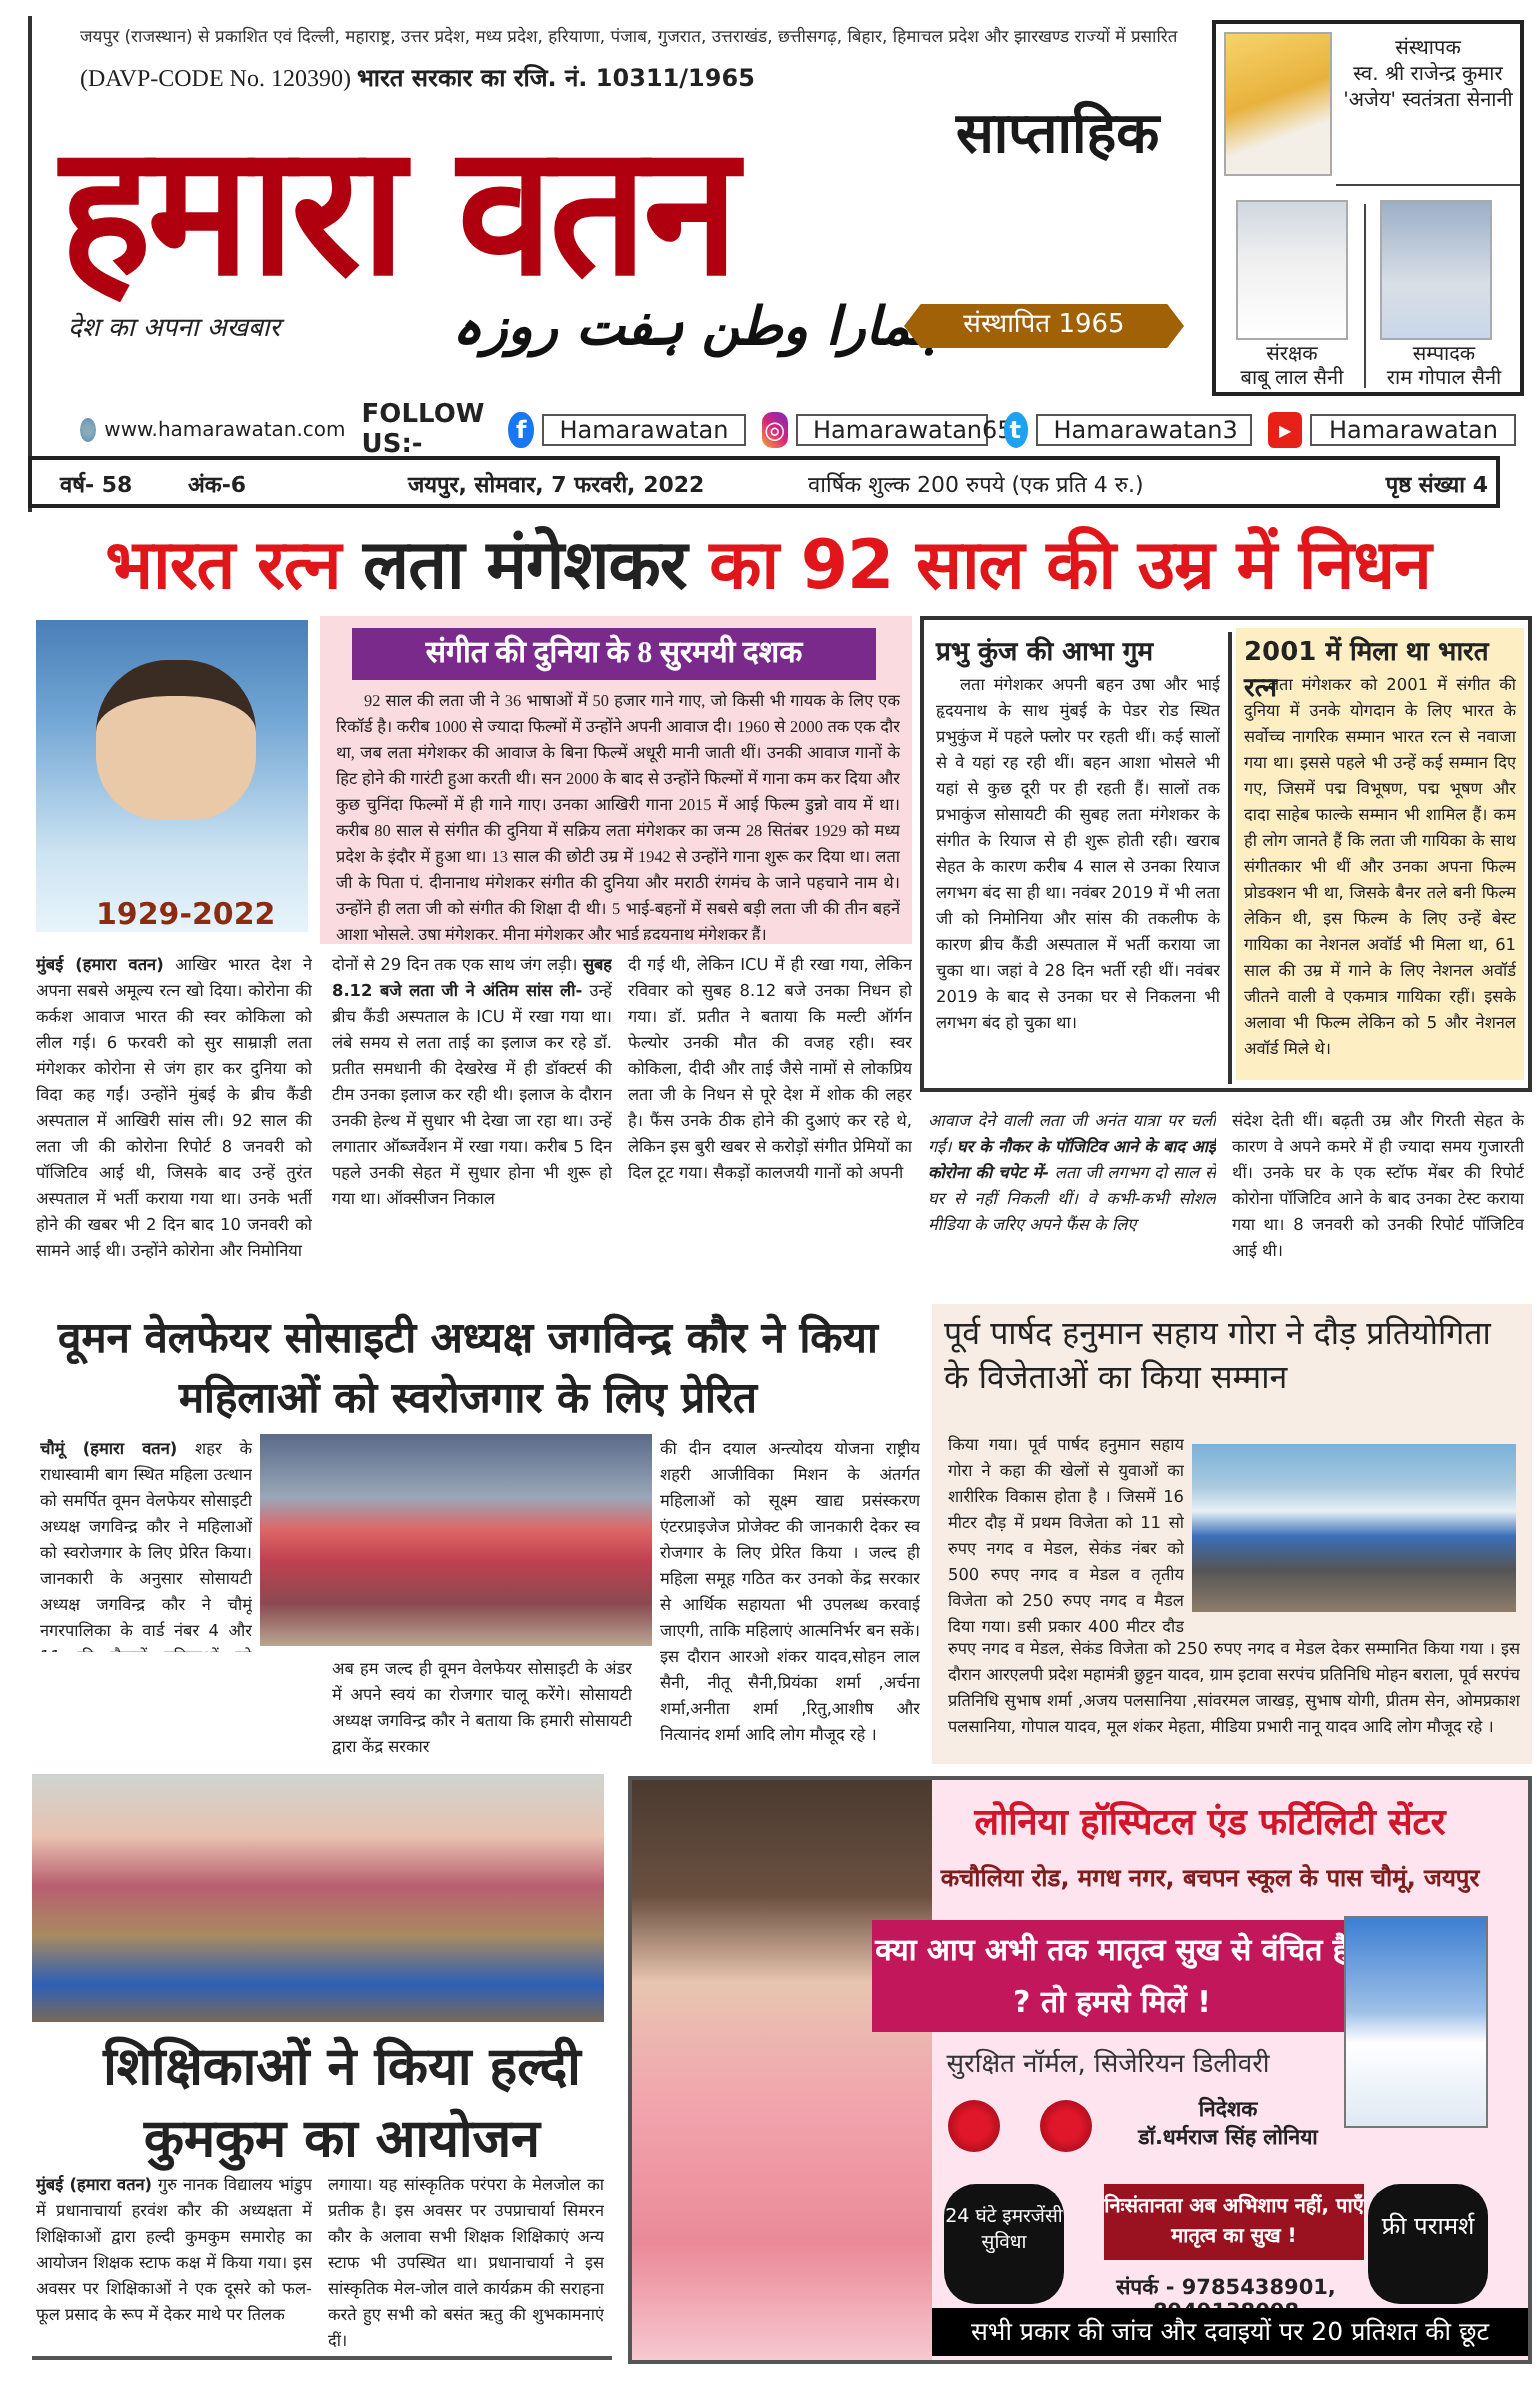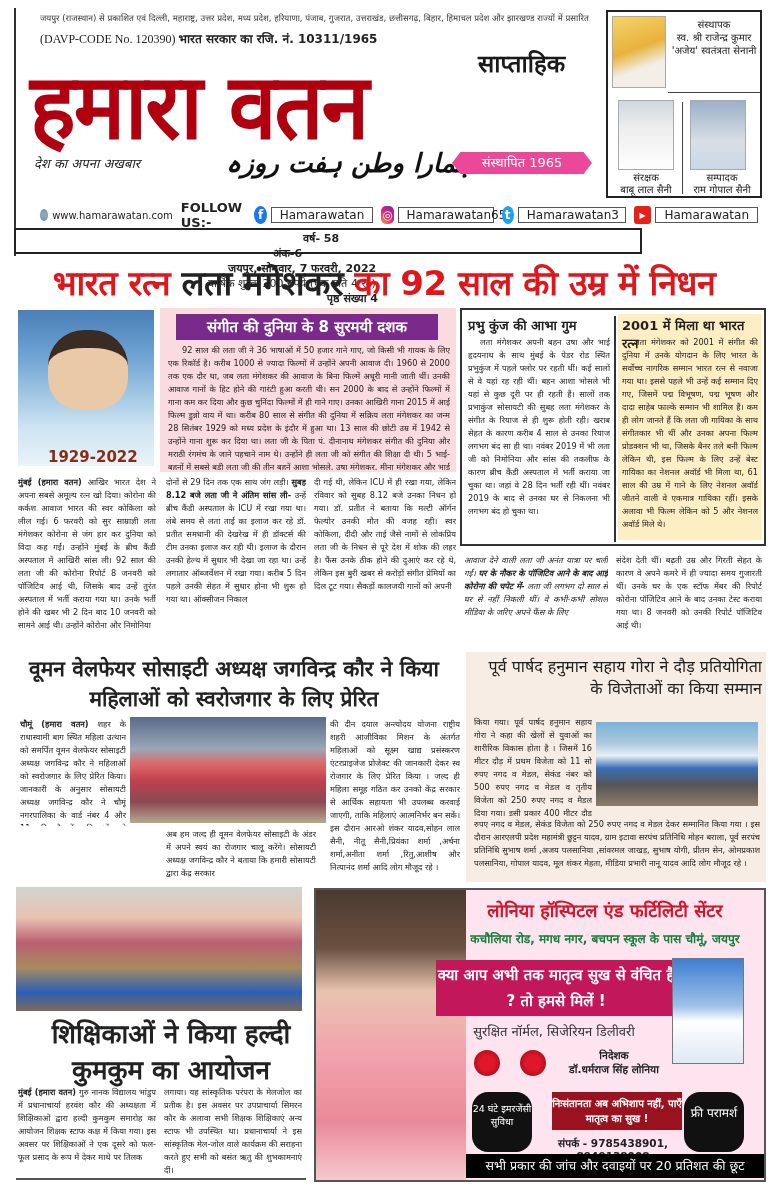--- a/index.html
+++ b/index.html
@@ -2,64 +2,64 @@
 <html><head>
 <meta charset="utf-8">
 <style>
 *{box-sizing:border-box;margin:0;padding:0;}
 body{width:768px;height:1197px;background:#fff;font-family:"DejaVu Sans",sans-serif;color:#222;position:relative;overflow:hidden;}
 .abs{position:absolute;}
 .page-border{left:14px;top:8px;width:754px;height:248px;border-left:2px solid #333;}
 .topline{left:40px;top:12px;width:560px;font-size:8.5px;color:#333;white-space:nowrap;}
 .davp{left:40px;top:30px;font-size:12px;color:#222;font-family:"Liberation Serif",serif;}
 .davp b{font-family:"DejaVu Sans",sans-serif;font-weight:bold;font-size:12px;}
-.saptahik{left:478px;top:46px;font-size:24px;font-weight:bold;color:#1a1a1a;}
+.saptahik{left:478px;top:46px;font-size:28px;font-weight:bold;color:#1a1a1a;}
 .masthead{left:30px;top:62px;width:560px;height:88px;font-size:86px;font-weight:900;color:#b00010;line-height:88px;letter-spacing:-2px;font-family:"DejaVu Sans",sans-serif;transform:scaleY(1.05);}
 .tagline{left:34px;top:154px;font-size:13px;color:#222;font-style:italic;}
 .urdu{left:226px;top:148px;font-size:26px;font-weight:bold;color:#111;font-style:italic;font-family:"DejaVu Serif",serif;}
-.est{left:452px;top:152px;width:140px;height:22px;background:#ec4899;color:#fff;font-size:13px;text-align:center;line-height:22px;clip-path:polygon(6% 0,94% 0,100% 50%,94% 100%,6% 100%,0 50%);}
+.est{left:452px;top:152px;width:140px;height:22px;background:#a16207;color:#fff;font-size:13px;text-align:center;line-height:22px;clip-path:polygon(6% 0,94% 0,100% 50%,94% 100%,6% 100%,0 50%);}
 .founder-box{left:606px;top:10px;width:156px;height:188px;border:2px solid #222;}
 .founder-photo{left:4px;top:4px;width:54px;height:72px;background:linear-gradient(160deg,#f6d36b,#e8b23c 45%,#f3efe6 70%);border:1px solid #aaa;}
 .founder-text{left:60px;top:6px;width:92px;font-size:10px;text-align:center;line-height:13px;}
 .divider-h{left:60px;top:80px;width:92px;height:1px;background:#444;}
 .patron-photo{left:10px;top:88px;width:56px;height:70px;background:linear-gradient(180deg,#cfd7e0,#eee 40%,#fff);border:1px solid #aaa;}
 .editor-photo{left:82px;top:88px;width:56px;height:70px;background:linear-gradient(180deg,#9bb0c8,#d9dfe6 60%,#c9d7e8);border:1px solid #aaa;}
 .vline{left:74px;top:90px;width:1px;height:92px;background:#444;}
 .role{font-size:10px;text-align:center;line-height:12px;}
 .social{left:40px;top:206px;width:722px;height:18px;display:flex;align-items:center;font-size:10px;gap:4px;}
 .globe{width:12px;height:12px;border-radius:50%;background:radial-gradient(circle,#8ab 30%,#5a8fb5);display:inline-block;}
 .follow{font-weight:bold;font-size:13px;margin:0 4px;}
 .sbox{border:1px solid #555;padding:0 8px;font-size:12px;height:16px;line-height:15px;margin-right:4px;}
 .ic{width:18px;height:18px;border-radius:50%;display:inline-flex;align-items:center;justify-content:center;color:#fff;font-weight:bold;font-size:12px;}
-.infobar{left:14px;top:228px;width:628px;height:26px;border:2px solid #222;display:flex;align-items:center;font-size:11px;font-weight:bold;flex-direction:column;}
+.infobar{left:14px;top:228px;width:736px;height:26px;border:2px solid #222;display:flex;align-items:center;font-size:11px;font-weight:bold;}
 .infobar span{white-space:nowrap;}
 .headline{left:0;top:262px;width:768px;text-align:center;font-size:34px;font-weight:bold;line-height:42px;letter-spacing:-0.5px;}
 .red{color:#e0161b;}
 .img-lata{left:18px;top:310px;width:136px;height:156px;background:linear-gradient(180deg,#4a7fb8,#6fa4d4 30%,#cde4f2 75%,#e8f4fa);}
 .lata-face{left:30px;top:20px;width:80px;height:80px;border-radius:45% 45% 40% 40%;background:#e9c9a8;border-top:18px solid #3a2c22;}
 .swar{left:10px;top:108px;font-size:24px;color:#7a2a14;font-style:italic;font-weight:bold;}
 .years{left:30px;top:138px;font-size:15px;font-weight:bold;color:#8a2b12;}
-.pinkbox{left:160px;top:308px;width:296px;height:164px;background:#fadbdf;}
+.pinkbox{left:160px;top:308px;width:296px;height:164px;background:#fadbdf;font-family:Liberation Serif, serif;}
 .purple-head{left:16px;top:6px;width:262px;height:26px;background:#7a2a8a;color:#fff;font-size:15px;font-weight:bold;text-align:center;line-height:26px;}
 .body{font-size:8.2px;line-height:13px;text-align:justify;color:#222;}
 .boxright{left:460px;top:308px;width:306px;height:238px;border:2px solid #333;}
 .col-div{left:152px;top:6px;width:2px;height:226px;background:#333;}
 .yellow{left:156px;top:4px;width:144px;height:226px;background:#fdeec4;}
 .subhead{font-size:13px;font-weight:bold;}
 .sec2-head{left:8px;top:654px;width:452px;text-align:center;font-size:21px;font-weight:bold;line-height:30px;}
 .photo-women{left:130px;top:717px;width:196px;height:106px;background:linear-gradient(180deg,#5a6b8a 0,#9aa7b8 30%,#d66 45%,#c04050 60%,#8a4a52 80%,#b8a690);}
 .sec3{left:466px;top:652px;width:300px;height:230px;background:#f7ede4;}
 .sports-photo{left:130px;top:70px;width:162px;height:84px;background:linear-gradient(180deg,#7bb1da 0,#a9c9de 25%,#e6f0f5 40%,#3a6fb8 55%,#555 75%,#8f7d6a);}
 .teacher-photo{left:16px;top:887px;width:286px;height:124px;background:linear-gradient(180deg,#cfd4d0 0,#e9c2b0 25%,#b86070 45%,#a88a60 65%,#2d5fb5 85%,#7a6a5a);}
 .sec4-head{left:28px;top:1016px;width:286px;text-align:center;font-size:26px;font-weight:bold;line-height:36px;}
 .hr-bottom{left:16px;top:1178px;width:290px;height:2px;background:#555;}
 .ad{left:314px;top:888px;width:452px;height:294px;border:2px solid #555;background:#fde4ee;padding-left:22px;}
 .ad-woman{left:0;top:0;width:150px;height:290px;background:linear-gradient(180deg,#4a3a30 0,#6b5040 20%,#e8c5b0 35%,#f2a5ae 55%,#ea8a98 80%,#f7c8d0);}
 .ad-title{left:130px;top:8px;width:318px;text-align:center;font-size:18px;font-weight:bold;color:#d2152a;}
-.ad-addr{left:130px;top:40px;width:318px;text-align:center;font-size:12px;font-weight:bold;color:#15803d;}
+.ad-addr{left:130px;top:40px;width:318px;text-align:center;font-size:12px;font-weight:bold;color:#7f1d1d;}
 .ad-q{left:120px;top:70px;width:240px;height:56px;background:#c2185b;color:#fff;font-size:15px;font-weight:bold;text-align:center;line-height:26px;padding-top:2px;}
 .ad-doc{left:356px;top:68px;width:72px;height:106px;background:linear-gradient(180deg,#3e7fd2,#9ec0e8 45%,#fff 60%,#dfe9f4);border:1px solid #777;}
 .ad-normal{left:120px;top:132px;width:236px;text-align:center;font-size:13px;color:#333;}
 .ad-dir{left:240px;top:158px;width:116px;text-align:center;font-size:10.5px;line-height:14px;font-weight:bold;}
 .rose{width:26px;height:26px;border-radius:50%;background:radial-gradient(circle,#e0162a 40%,#8a0a14);}
 .ad-24{left:156px;top:202px;width:60px;height:60px;border-radius:16px;background:#111;color:#fff;font-size:9.5px;text-align:center;line-height:13px;padding-top:10px;}
 .ad-curse{left:236px;top:202px;width:130px;height:38px;background:#9a1220;color:#fff;font-size:10px;font-weight:bold;text-align:center;line-height:15px;padding-top:4px;}
 .ad-free{left:368px;top:202px;width:60px;height:60px;border-radius:16px;background:#111;color:#fff;font-size:12px;text-align:center;line-height:18px;padding-top:12px;}
 .ad-contact{left:222px;top:246px;width:150px;font-size:10.5px;font-weight:bold;text-align:center;}
 .ad-discount{left:150px;top:264px;width:298px;height:24px;background:#000000;color:#fff;font-size:12.5px;text-align:center;line-height:24px;}
@@ -172,21 +172,21 @@
 <div class="abs body" style="left:20px;top:718px;width:106px;height:108px;overflow:hidden;">
   <b>चौमूं (हमारा वतन)</b>
   <span>शहर के राधास्वामी बाग स्थित महिला उत्थान को समर्पित वूमन वेलफेयर सोसाइटी अध्यक्ष जगविन्द्र कौर ने महिलाओं को स्वरोजगार के लिए प्रेरित किया।जानकारी के अनुसार सोसायटी अध्यक्ष जगविन्द्र कौर ने चौमूं नगरपालिका के वार्ड नंबर 4 और 11 की सैकड़ों महिलाओं को स्वरोजगार के लिए प्रेरित किया। उपस्थित महिलाओं ने कहा कि हम घर पर रहकर स्वरोजगार कर सकती हैं, इसकी जानकारी हमें दी गई ।</span>
 </div>
 <div class="abs photo-women"></div>
 <div class="abs body" style="left:20px;top:828px;width:104px;height:50px;overflow:hidden;"></div>
 <div class="abs body" style="left:166px;top:828px;width:150px;height:50px;overflow:hidden;">अब हम जल्द ही वूमन वेलफेयर सोसाइटी के अंडर में अपने स्वयं का रोजगार चालू करेंगे। सोसायटी अध्यक्ष जगविन्द्र कौर ने बताया कि हमारी सोसायटी द्वारा केंद्र सरकार</div>
 <div class="abs body" style="left:330px;top:718px;width:130px;height:160px;overflow:hidden;">की दीन दयाल अन्त्योदय योजना राष्ट्रीय शहरी आजीविका मिशन के अंतर्गत महिलाओं को सूक्ष्म खाद्य प्रसंस्करण एंटरप्राइजेज प्रोजेक्ट की जानकारी देकर स्व रोजगार के लिए प्रेरित किया । जल्द ही महिला समूह गठित कर उनको केंद्र सरकार से आर्थिक सहायता भी उपलब्ध करवाई जाएगी, ताकि महिलाएं आत्मनिर्भर बन सकें। इस दौरान आरओ शंकर यादव,सोहन लाल सैनी, नीतू सैनी,प्रियंका शर्मा ,अर्चना शर्मा,अनीता शर्मा ,रितु,आशीष और नित्यानंद शर्मा आदि लोग मौजूद रहे ।</div>
 
 <div class="abs sec3">
-  <div class="abs" style="left:6px;top:4px;width:290px;text-align:right;font-size:16px;line-height:22px;">पूर्व पार्षद हनुमान सहाय गोरा ने दौड़ प्रतियोगिता के विजेताओं का किया सम्मान</div>
+  <div class="abs" style="left:6px;top:4px;width:290px;text-align:left;font-size:16px;line-height:22px;">पूर्व पार्षद हनुमान सहाय गोरा ने दौड़ प्रतियोगिता के विजेताओं का किया सम्मान</div>
   <div class="abs body" style="left:8px;top:64px;width:118px;height:100px;overflow:hidden;">किया गया। पूर्व पार्षद हनुमान सहाय गोरा ने कहा की खेलों से युवाओं का शारीरिक विकास होता है । जिसमें 16 मीटर दौड़ में प्रथम विजेता को 11 सो रुपए नगद व मेडल, सेकंड नंबर को 500 रुपए नगद व मेडल व तृतीय विजेता को 250 रुपए नगद व मैडल दिया गया। इसी प्रकार 400 मीटर दौड़ में प्रथम विजेता को 500</div>
   <div class="abs sports-photo"></div>
   <div class="abs body" style="left:8px;top:166px;width:286px;height:62px;overflow:hidden;">रुपए नगद व मेडल, सेकंड विजेता को 250 रुपए नगद व मेडल देकर सम्मानित किया गया । इस दौरान आरएलपी प्रदेश महामंत्री छुट्टन यादव, ग्राम इटावा सरपंच प्रतिनिधि मोहन बराला, पूर्व सरपंच प्रतिनिधि सुभाष शर्मा ,अजय पलसानिया ,सांवरमल जाखड़, सुभाष योगी, प्रीतम सेन, ओमप्रकाश पलसानिया, गोपाल यादव, मूल शंकर मेहता, मीडिया प्रभारी नानू यादव आदि लोग मौजूद रहे ।</div>
 </div>
 
 <div class="abs teacher-photo"></div>
 <div class="abs sec4-head">शिक्षिकाओं ने किया हल्दी कुमकुम का आयोजन</div>
 <div class="abs body" style="left:18px;top:1086px;width:138px;height:90px;overflow:hidden;">
   <b>मुंबई (हमारा वतन)</b>
   <span>गुरु नानक विद्यालय भांडुप में प्रधानाचार्या हरवंश कौर की अध्यक्षता में शिक्षिकाओं द्वारा हल्दी कुमकुम समारोह का आयोजन शिक्षक स्टाफ कक्ष में किया गया। इस अवसर पर शिक्षिकाओं ने एक दूसरे को फल-फूल प्रसाद के रूप में देकर माथे पर तिलक</span>

